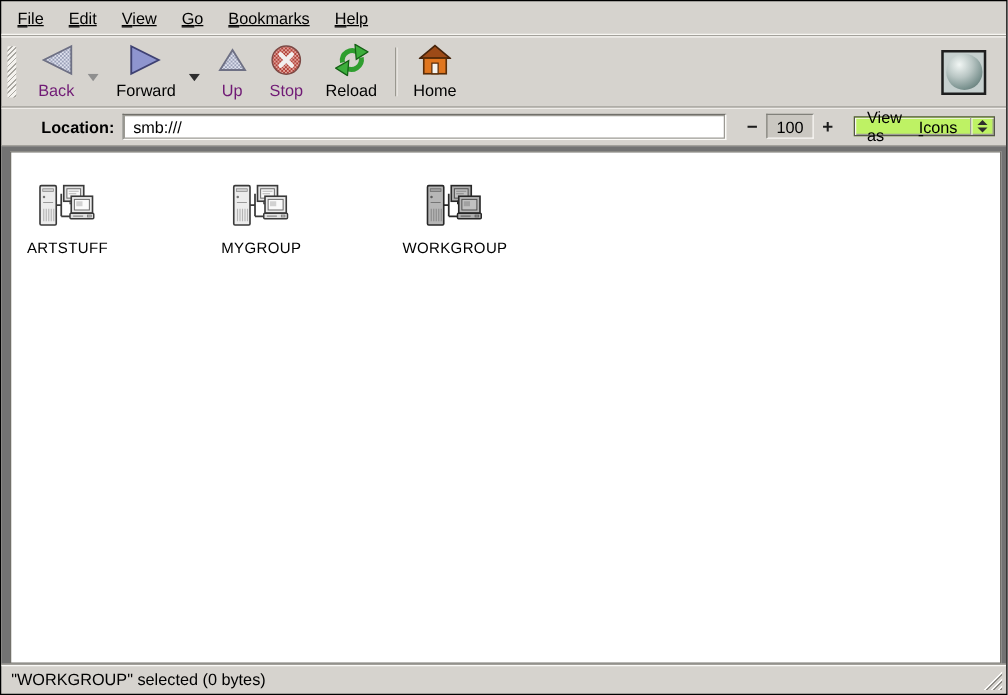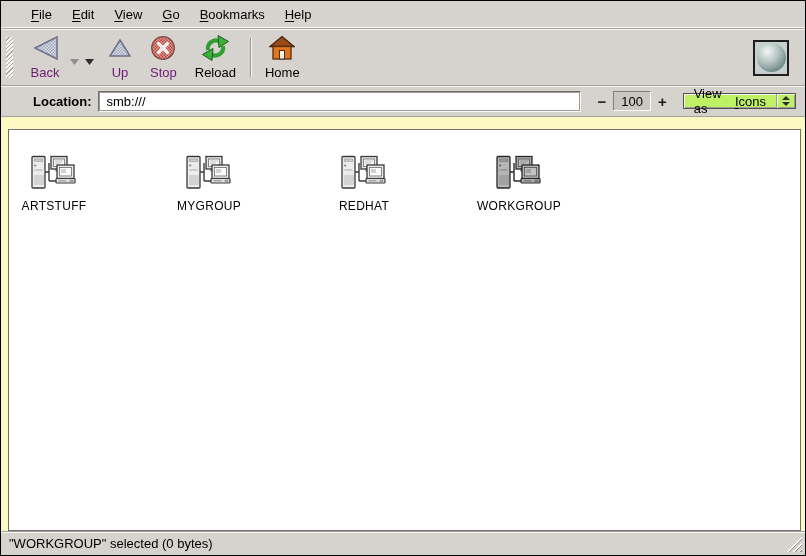--- a/index.html
+++ b/index.html
@@ -12,23 +12,24 @@
     background:#d6d3ce;
     display:flex; flex-direction:column;
     color:#000;
     overflow:hidden;
   }
 
   
   .menubar {
     height:28px; flex:0 0 28px;
     display:flex; align-items:center;
-    padding-left:20px;
+    padding-left:3px;
     border-bottom:1px solid #a3a19b;
     box-shadow: inset 0 -1px 0 #f8f6f2;
+    text-decoration: underline;
   }
   .menu-item {
     font-size:13px; padding:4px 10px; cursor:default; display:inline-block;
   }
   .mn { text-decoration:underline; text-underline-offset:2px; }
 
   
   .toolbar {
     height:57px; flex:0 0 57px;
     display:flex; align-items:stretch;
@@ -94,21 +95,21 @@
   }
   .va-label { font-size:13px; display:flex; align-items:center; padding:0 10px; }
   .va-arrow {
     width:20px; display:flex; flex-direction:column; align-items:center; justify-content:center; gap:2px;
     border-left:1px solid #9e9c96; box-shadow: inset 1px 0 0 #f8f6f2;
   }
   .tri-up { width:0; height:0; border-left:4px solid transparent; border-right:4px solid transparent; border-bottom:4px solid #2e2e2e; }
   .tri-down { width:0; height:0; border-left:4px solid transparent; border-right:4px solid transparent; border-top:4px solid #2e2e2e; }
 
   
-  .content-frame { flex:1 1 auto; min-height:0; padding:12px 4px 0 7px; background:#fef9c3; }
+  .content-frame { flex:1 1 auto; min-height:0; padding:4px 4px 0 7px; background:#737373; }
   .content {
     width:100%; height:100%; background:#fff;
     border:1px solid #72706a;
     overflow:hidden;
   }
   .icon-grid {
     display:grid; grid-template-columns:repeat(4,90px);
     column-gap:65px; row-gap:22px;
     padding-top:25px;
   }
@@ -190,20 +191,28 @@
           </svg>
       </span>
       <span class="tlabel">Back</span>
     </div>
     <div class="dropchev">
       <svg width="9" height="6" viewBox="0 0 9 6">
           <polygon points="0,0 9,0 4.5,6" fill="#8f8f8f"></polygon>
         </svg>
     </div>
 
+    <div class="tbtn">
+      <span class="ticon">
+        <svg width="30" height="26" viewBox="0 0 30 26">
+            <polygon points="3,2 25,13 3,24" fill="#8e95cf" stroke="#3f4273" stroke-width="1.5"></polygon>
+          </svg>
+      </span>
+      <span class="tlabel">Forward</span>
+    </div>
     <div class="dropchev">
       <svg width="9" height="6" viewBox="0 0 9 6">
           <polygon points="0,0 9,0 4.5,6" fill="#2e2e2e"></polygon>
         </svg>
     </div>
 
     <div class="tbtn disabled">
       <span class="ticon">
         <svg width="24" height="20" viewBox="0 0 24 20">
             <polygon points="12,2 22,18 2,18" fill="url(#chk-gray)" stroke="#6e7084" stroke-width="1.5"></polygon>
@@ -286,26 +295,20 @@
         </div>
 
 
         <div class="icon-item">
           <svg class="net-icon" viewBox="0 0 48 38">
               <use href="#net-icon"></use>
             </svg>
           <span class="icon-label">MYGROUP</span>
         </div>
 
-        <div class="icon-item">
-          <svg class="net-icon" viewBox="0 0 48 38">
-              <use href="#net-icon"></use>
-            </svg>
-          <span class="icon-label">REDHAT</span>
-        </div>
 
         <div class="icon-item selected">
           <svg class="net-icon" viewBox="0 0 48 38">
               <use href="#net-icon"></use>
             </svg>
           <span class="icon-label">WORKGROUP</span>
         </div>
 
       </div>
     </div>

